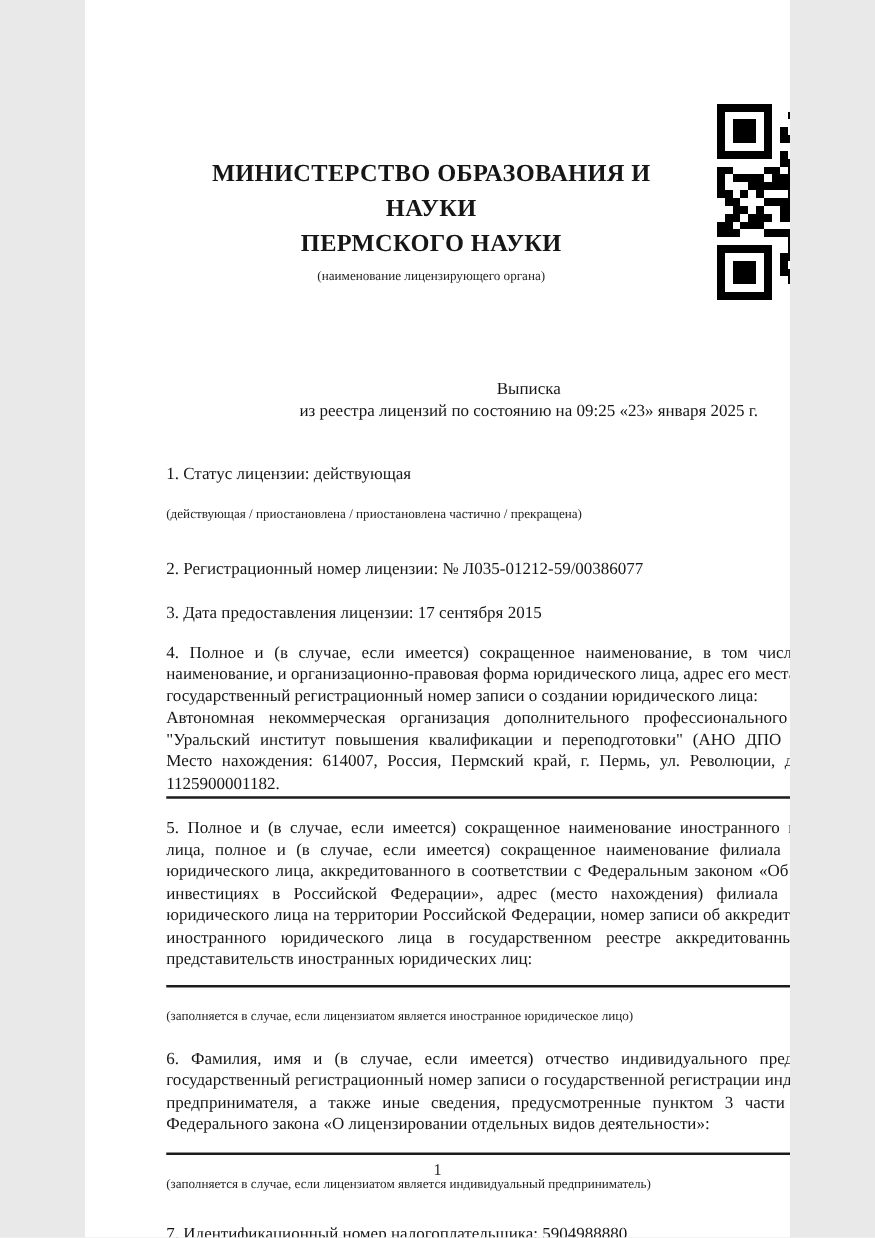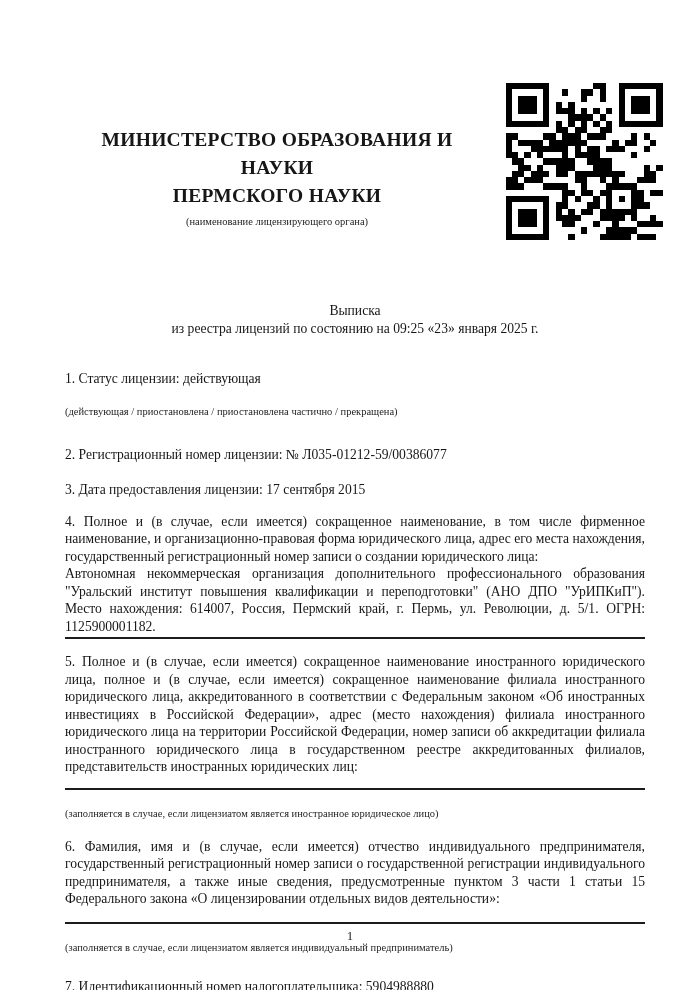--- a/index.html
+++ b/index.html
@@ -1,18 +1,18 @@
 <!DOCTYPE html>
 <html lang="ru"><head>
 <meta charset="utf-8">
 <style>
   html,body{margin:0;padding:0;background:#e9e9e9;}
   .page{
     position:relative;
-    width:700px;height:990px;
+    width:564px;height:990px;
     background:#ffffff;
     font-family:"Liberation Serif", serif;
     color:#161616;
     overflow:hidden;
     margin:0 auto;
   }
   
   .qr-wrap{position:absolute;left:505px;top:83px;width:158px;height:157px;}
   .qr-wrap svg{display:block;width:158px;height:157px;}
   .ministry{position:absolute;left:65px;top:126px;width:424px;text-align:center;}

